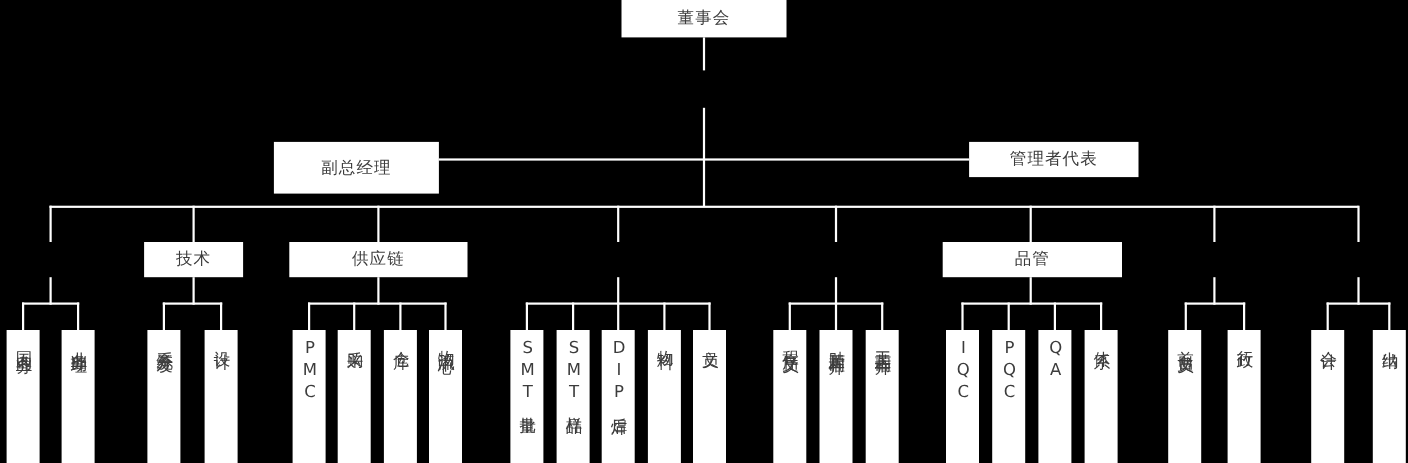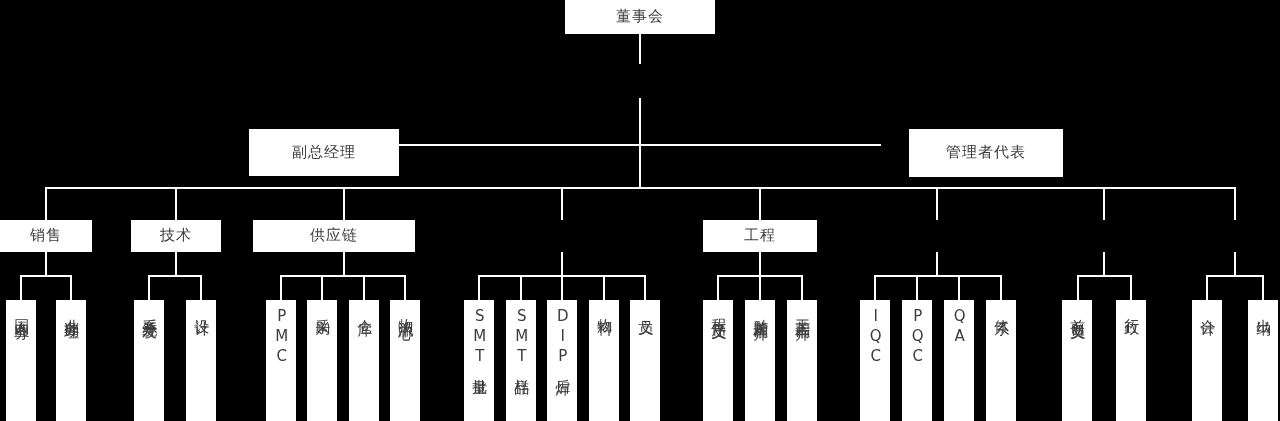--- a/index.html
+++ b/index.html
@@ -51,37 +51,36 @@
 
   <div class="ln vln" style="left:639px;top:34px;width:2px;height:30px;"></div>
 
 
   <div class="ln vln" style="left:639px;top:98px;width:2px;height:90px;"></div>
 
   <div class="ln hln" style="left:399px;top:144px;width:482px;height:2px;"></div>
 
   <div class="box" style="left:249px;top:129px;width:150px;height:47px;">副总经理</div>
 
-  <div class="box" style="left:881px;top:129px;width:154px;height:48px;margin-left:28px;">管理者代表</div>
+  <div class="box" style="left:881px;top:129px;width:154px;height:32px;">管理者代表</div>
 
   <div class="ln hln" style="left:45px;top:187px;width:1190px;height:2px;"></div>
 
   <div class="ln vln" style="left:45px;top:187px;width:2px;height:33px;"></div>
   <div class="ln vln" style="left:175px;top:187px;width:2px;height:33px;"></div>
   <div class="ln vln" style="left:343px;top:187px;width:2px;height:33px;"></div>
   <div class="ln vln" style="left:561px;top:187px;width:2px;height:33px;"></div>
   <div class="ln vln" style="left:759px;top:187px;width:2px;height:33px;"></div>
   <div class="ln vln" style="left:936px;top:187px;width:2px;height:33px;"></div>
   <div class="ln vln" style="left:1103px;top:187px;width:2px;height:33px;"></div>
   <div class="ln vln" style="left:1234px;top:187px;width:2px;height:33px;"></div>
 
-  <div class="box" style="left:0px;top:220px;width:92px;height:32px;">销售</div>
   <div class="box" style="left:131px;top:220px;width:90px;height:32px;">技术</div>
-  <div class="box" style="left:253px;top:220px;width:162px;height:32px;">供应链</div>
-  <div class="box" style="left:703px;top:220px;width:114px;height:32px;">工程</div>
+  <div class="box" style="left:263px;top:220px;width:162px;height:32px;">供应链</div>
+  <div class="box" style="left:857px;top:220px;width:163px;height:32px;">品管</div>
 
   <div class="ln vln" style="left:45px;top:252px;width:2px;height:25px;"></div>
   <div class="ln hln" style="left:20px;top:275px;width:52px;height:2px;"></div>
   <div class="ln vln" style="left:20px;top:275px;width:2px;height:25px;"></div>
   <div class="ln vln" style="left:70px;top:275px;width:2px;height:25px;"></div>
 
   <div class="ln vln" style="left:175px;top:252px;width:2px;height:25px;"></div>
   <div class="ln hln" style="left:148px;top:275px;width:54px;height:2px;"></div>
   <div class="ln vln" style="left:148px;top:275px;width:2px;height:25px;"></div>
   <div class="ln vln" style="left:200px;top:275px;width:2px;height:25px;"></div>

